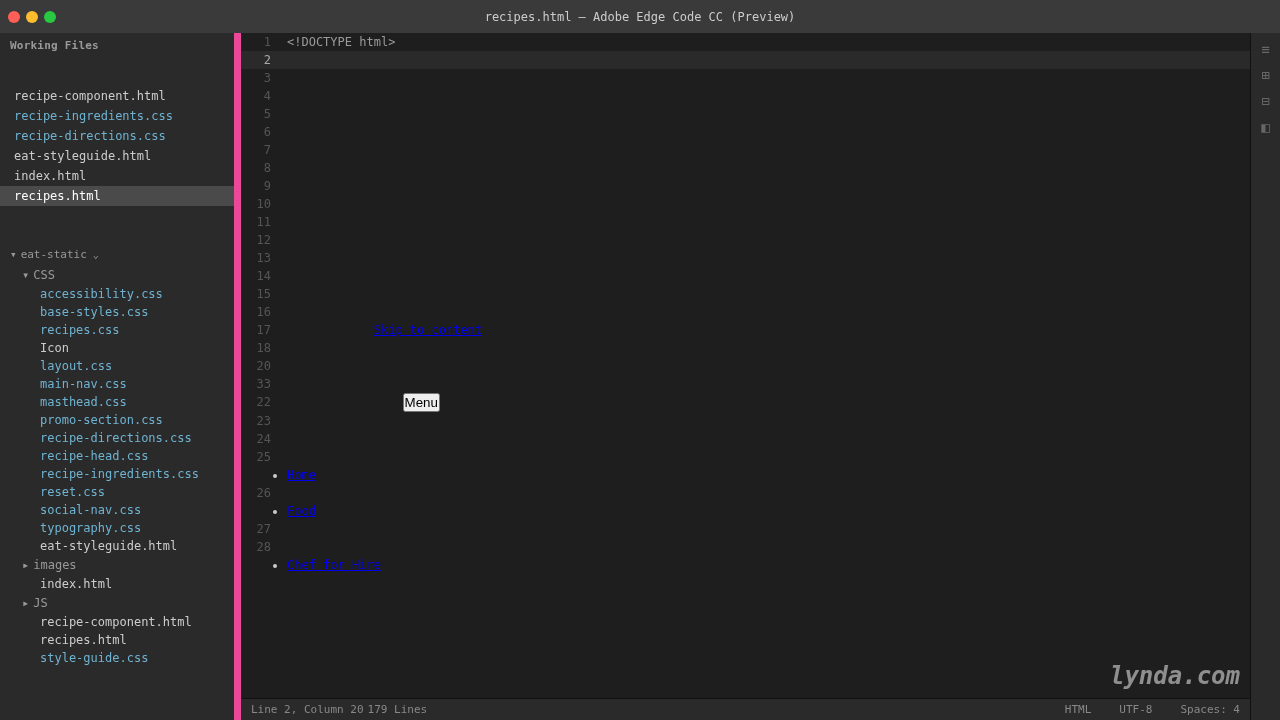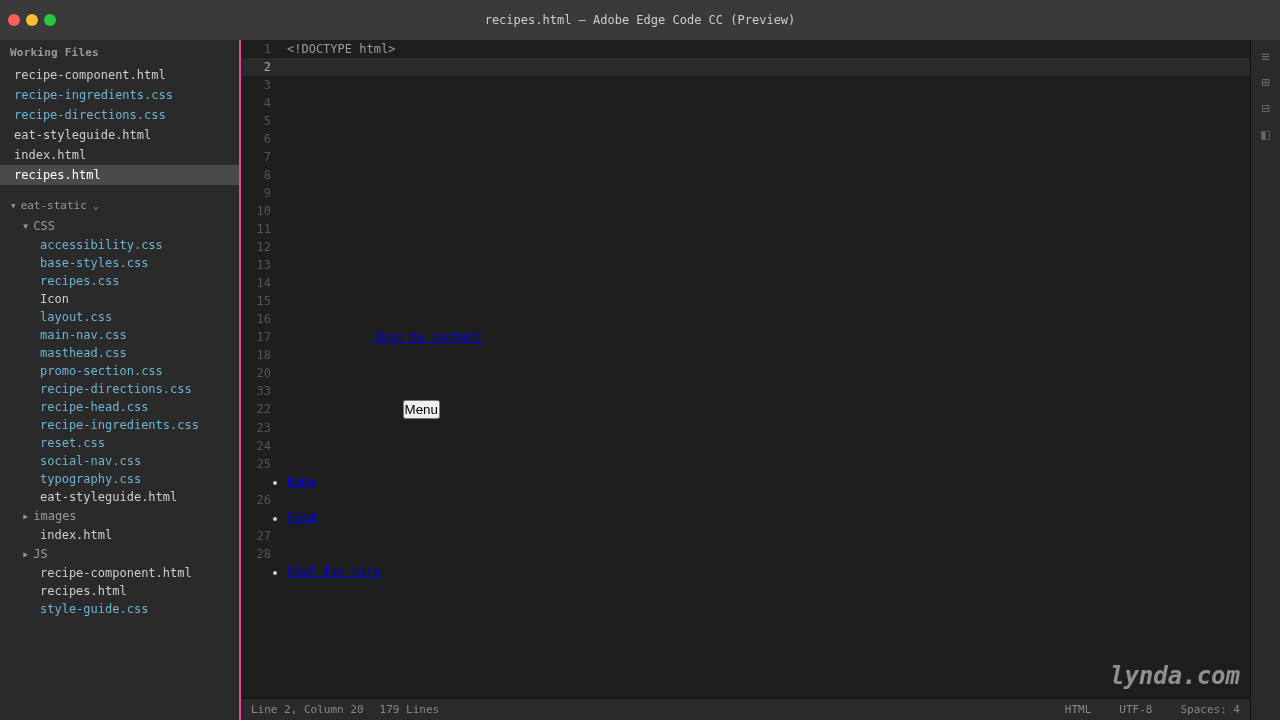--- a/index.html
+++ b/index.html
@@ -10,21 +10,21 @@
       color: #ccc;
       display: flex;
       flex-direction: column;
       height: 720px;
       overflow: hidden;
     }
 
     
     #title-bar {
       background: #3a3a3a;
-      height: 40px;
+      height: 33px;
       display: flex;
       align-items: center;
       justify-content: center;
       position: relative;
       flex-shrink: 0;
     }
     #title-bar-text {
       color: #ccc;
       font-size: 12px;
     }
@@ -49,25 +49,26 @@
     #main {
       display: flex;
       flex: 1;
       overflow: hidden;
     }
 
     
     #sidebar {
       width: 241px;
       background: #2a2a2a;
-      border-right: 2px solid #ec4899;
+      border-right: 7px solid #ec4899;
       display: flex;
       flex-direction: column;
       flex-shrink: 0;
       overflow-y: auto;
+      gap: 28px;
     }
 
     #working-files-header {
       padding: 6px 10px;
       color: #999;
       font-size: 11px;
       font-weight: bold;
       text-transform: none;
       letter-spacing: 0.02em;
     }
@@ -177,21 +178,21 @@
       background: #2a2a2a;
       border-top: 1px solid #111;
       display: flex;
       align-items: center;
       justify-content: space-between;
       padding: 0 10px;
       font-size: 11px;
       color: #888;
       flex-shrink: 0;
     }
-    #status-left { display: flex; gap: 16px; }
+    #status-left { display: flex; gap: 4px; }
     #status-right { display: flex; gap: 28px; align-items: center; }
 
     
     #right-panel {
       width: 30px;
       background: #2a2a2a;
       border-left: 1px solid #111;
       display: flex;
       flex-direction: column;
       align-items: center;

